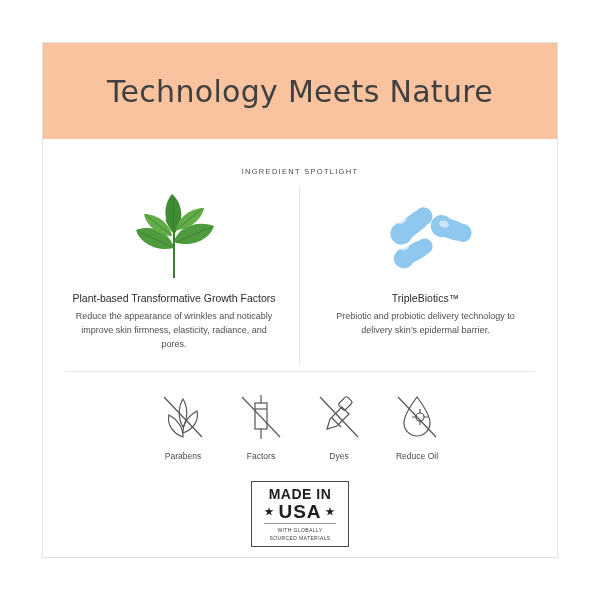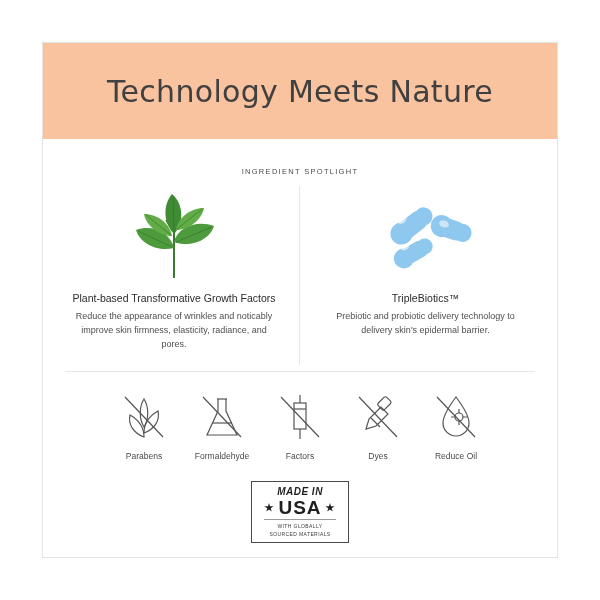--- a/index.html
+++ b/index.html
@@ -129,25 +129,24 @@
     margin-top: 20px;
     flex: none;
   }
   .usa-box {
     border: 1px solid #4a4a4a;
     padding: 5px 12px 4px 12px;
     text-align: center;
     line-height: 1;
   }
   .usa-made {
-    font-size: 10px;
+    font-size: 14px;
     font-weight: bold;
     letter-spacing: 0.5px;
     color: #1f1f1f;
-    font-style: italic;
   }
   .usa-usa {
     font-size: 19px;
     font-weight: bold;
     letter-spacing: 1px;
     color: #1f1f1f;
     margin: 1px 0 2px 0;
     display: flex;
     align-items: center;
     justify-content: center;
@@ -250,33 +249,20 @@
               <path d="M25 46 C25 34, 18 28, 11 24 C9 33, 14 42, 25 46 Z"></path>
               <path d="M25 42 C25 30, 32 24, 39 20 C41 29, 36 38, 25 42 Z"></path>
               <path d="M25 36 C20 28, 20 16, 25 8 C30 16, 30 28, 25 36 Z"></path>
               <path d="M6 6 L44 46"></path>
             </g>
           </svg>
         </div>
         <div class="free-label">Parabens</div>
       </div>
 
-      <div class="free-item">
-        <div class="free-icon">
-          <svg width="50" height="52" viewBox="0 0 50 52" aria-hidden="true">
-            <g fill="none" stroke="#555" stroke-width="1.2">
-              <path d="M20 8 L30 8"></path>
-              <path d="M21 8 L21 20 L10 44 L40 44 L29 20 L29 8"></path>
-              <path d="M15 32 L35 32"></path>
-              <path d="M6 6 L44 46"></path>
-            </g>
-          </svg>
-        </div>
-        <div class="free-label">Formaldehyde</div>
-      </div>
 
       <div class="free-item">
         <div class="free-icon">
           <svg width="50" height="52" viewBox="0 0 50 52" aria-hidden="true">
             <g fill="none" stroke="#555" stroke-width="1.2">
               <path d="M25 4 L25 12"></path>
               <rect x="19" y="12" width="12" height="26"></rect>
               <path d="M19 18 L31 18"></path>
               <path d="M25 38 L25 48"></path>
               <path d="M6 6 L44 46"></path>

